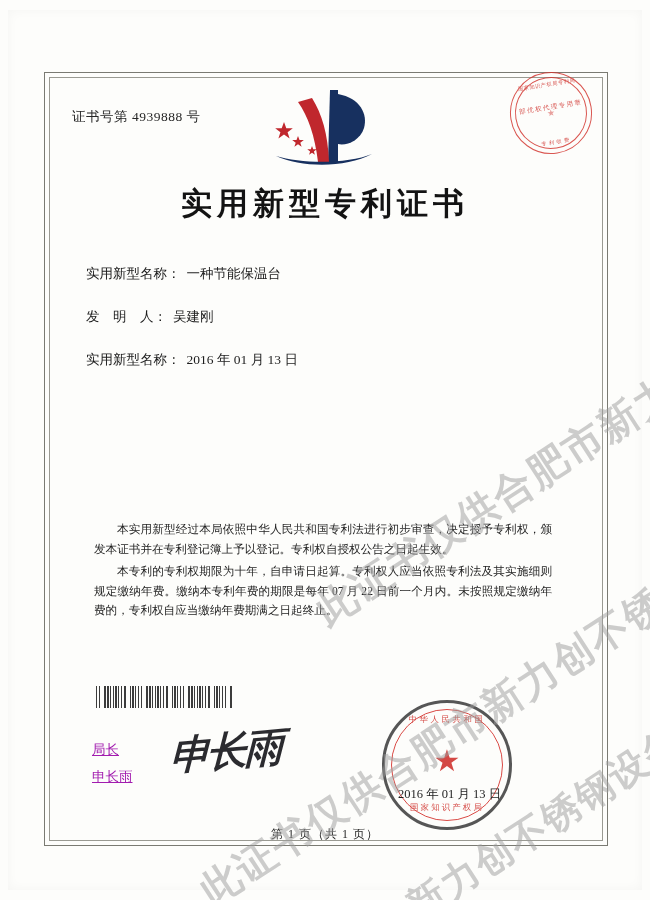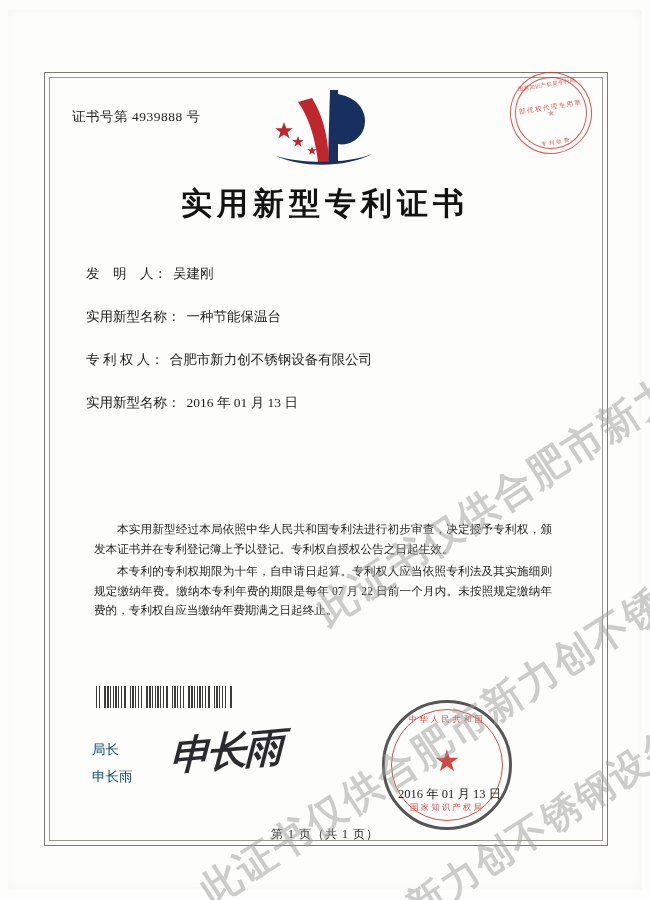--- a/index.html
+++ b/index.html
@@ -174,22 +174,23 @@
       #fdfdfb 6.3px, #fdfdfb 8.4px
     );
     opacity: 0.85;
   }
 
   
   .sig-block {
     position: absolute;
     left: 92px; top: 736px;
     font-size: 13.5px;
-    color: #0c4a6e;
+    color: #a21caf;
     line-height: 27px;
+    text-decoration: underline;
   }
   .signature-script {
     position: absolute;
     left: 170px; top: 724px;
     font-size: 40px;
     font-family: "Liberation Serif", serif;
     font-style: italic;
     font-weight: bold;
     color: #15151a;
     transform: rotate(-5deg) skewX(-6deg);
@@ -318,33 +319,29 @@
     <div class="mid-text">部 优 权
 代 理 专 用 章</div>
     <div class="star">★</div>
     <div class="bot-text">专 利 收 费</div>
   </div>
 
   <div class="doc-title">实用新型专利证书</div>
 
   <div class="fields">
     <div class="field-row">
+      <span class="field-label">实用新型名称：</span>
+      <span class="field-value">一种节能保温台</span>
+    </div>
+    <div class="field-row">
       <span class="field-label">发　明　人：</span>
       <span class="field-value">吴建刚</span>
     </div>
     <div class="field-row">
       <span class="field-label">实用新型名称：</span>
-      <span class="field-value">一种节能保温台</span>
-    </div>
-    <div class="field-row">
-      <span class="field-label">专 利 权 人：</span>
-      <span class="field-value">合肥市新力创不锈钢设备有限公司</span>
-    </div>
-    <div class="field-row">
-      <span class="field-label">实用新型名称：</span>
       <span class="field-value">2016 年 01 月 13 日</span>
     </div>
   </div>
 
   <div class="body-text">
     <p>本实用新型经过本局依照中华人民共和国专利法进行初步审查，决定授予专利权，颁发本证书并在专利登记簿上予以登记。专利权自授权公告之日起生效。</p>
     <p>本专利的专利权期限为十年，自申请日起算。专利权人应当依照专利法及其实施细则规定缴纳年费。缴纳本专利年费的期限是每年 07 月 22 日前一个月内。未按照规定缴纳年费的，专利权自应当缴纳年费期满之日起终止。</p>
   </div>
 
   <div class="barcode"></div>

